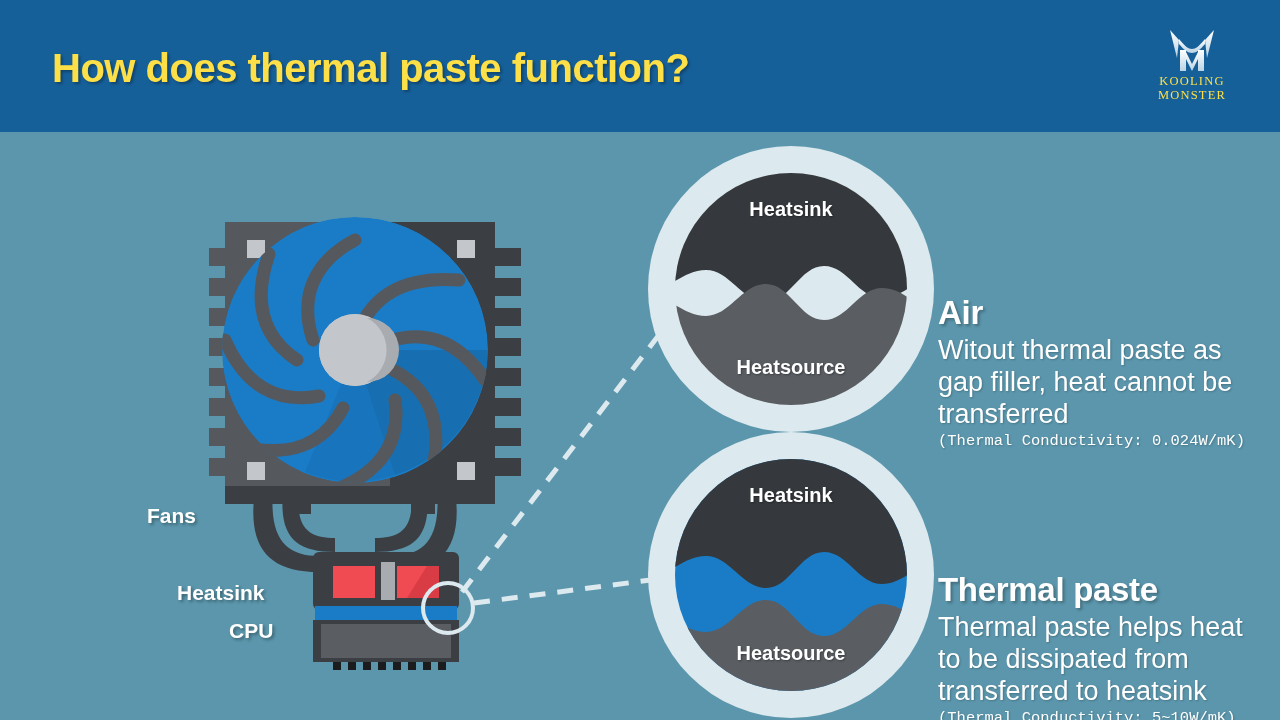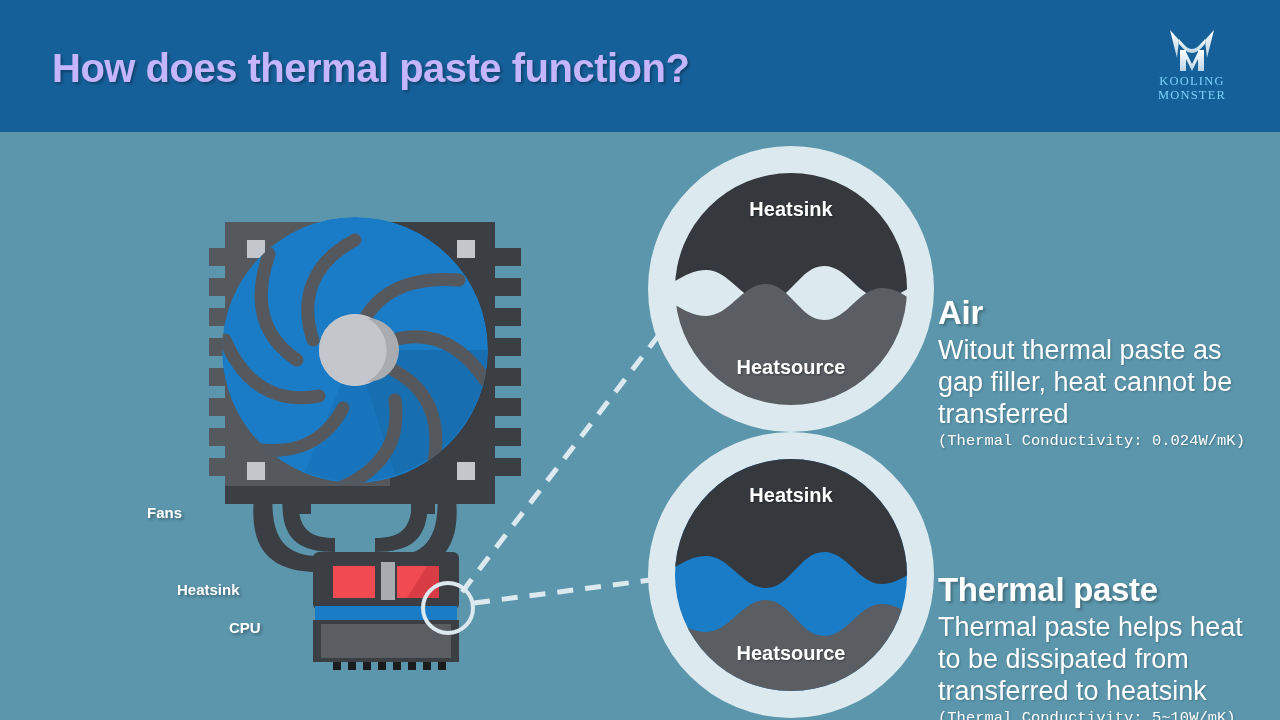--- a/index.html
+++ b/index.html
@@ -16,34 +16,34 @@
   }
 
   
   #header {
     position: absolute; left: 0; top: 0;
     width: 1280px; height: 132px;
     background: #16609a;
   }
   #header-title {
     position: absolute; left: 52px; top: 46px;
-    font-size: 40px; font-weight: bold; color: #c4b5fd;
+    font-size: 40px; font-weight: bold; color: #fde047;
     letter-spacing: -0.5px;
     text-shadow: 2px 2px 3px rgba(0,0,0,0.30);
     white-space: nowrap;
   }
   #logo {
     position: absolute; right: 40px; top: 28px;
     width: 96px; height: 80px;
     text-align: center;
   }
   #logo-mark { display:block; margin: 0 auto; }
   #logo-line1, #logo-line2 {
     display: block;
-    color: #7dd3fc;
+    color: #fde047;
     font-family: "Liberation Serif", serif;
     font-size: 12.5px; letter-spacing: 1.2px; line-height: 14px;
   }
 
   
   #cooler { position: absolute; left: 195px; top: 200px; width: 380px; height: 470px; }
 
   
   #cpu-highlight {
     position: absolute; left: 421px; top: 581px;
@@ -51,21 +51,21 @@
     border: 4px solid #dce9ee;
     border-radius: 50%;
   }
 
   
   #connectors { position: absolute; left: 0; top: 0; width: 1280px; height: 720px; }
 
   
   .ill-label {
     position: absolute;
-    color: #ffffff; font-weight: bold; font-size: 15px;
+    color: #ffffff; font-weight: bold; font-size: 21px;
     text-shadow: 2px 2px 3px rgba(0,0,0,0.32);
     white-space: nowrap;
   }
   #label-fans     { left: 147px; top: 504px; }
   #label-heatsink { left: 177px; top: 581px; }
   #label-cpu      { left: 229px; top: 619px; }
 
   
   .zoom-circle { position: absolute; }
   #circle-air   { left: 648px; top: 146px; width: 286px; height: 286px; }

